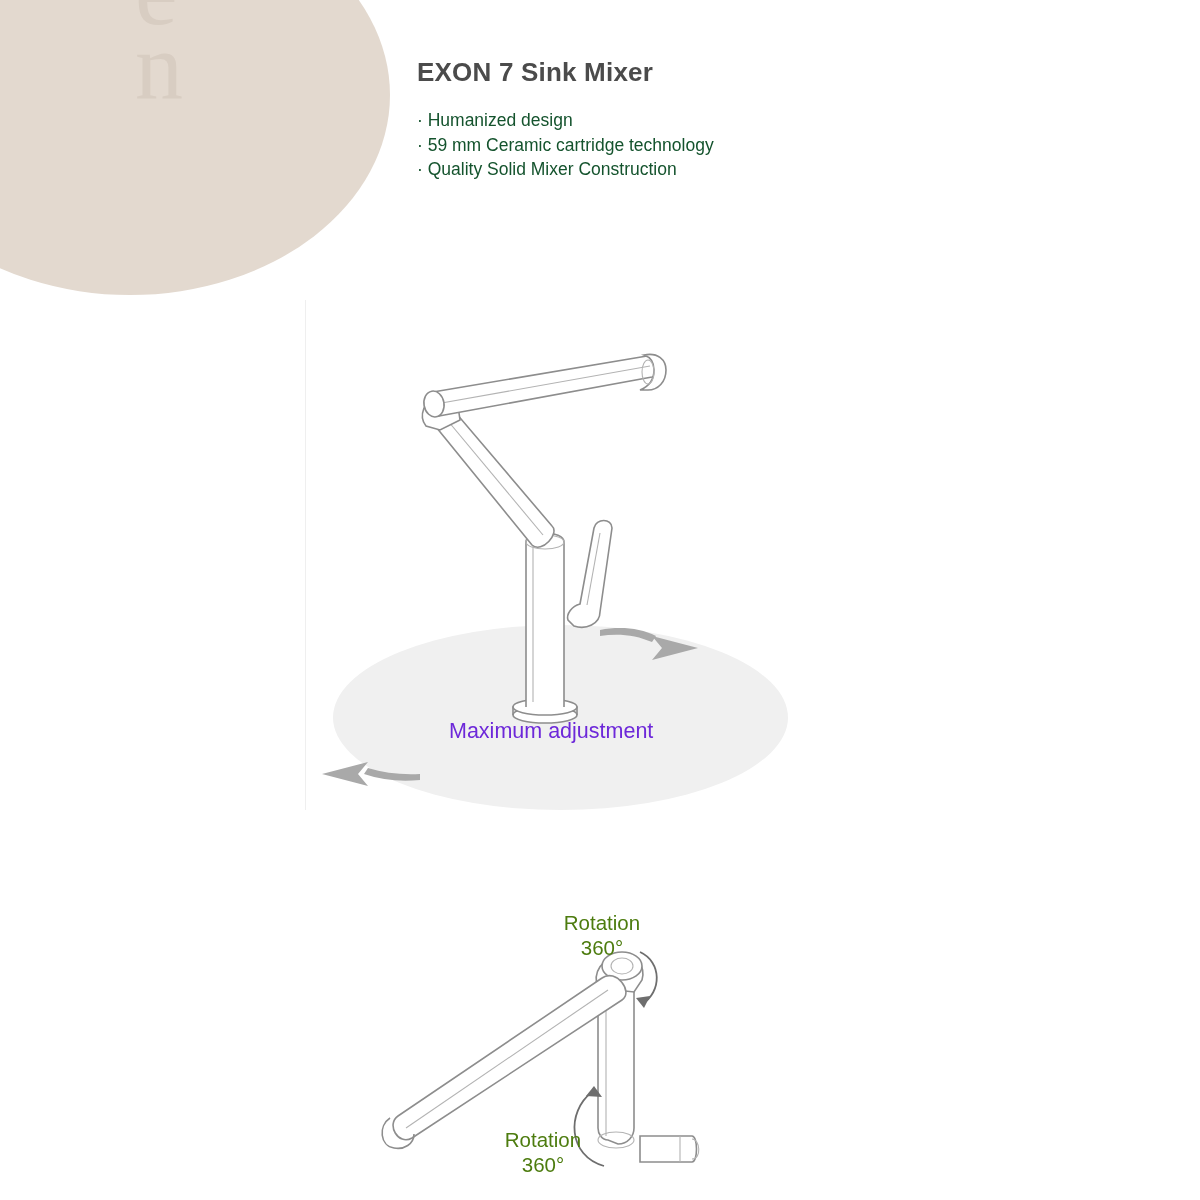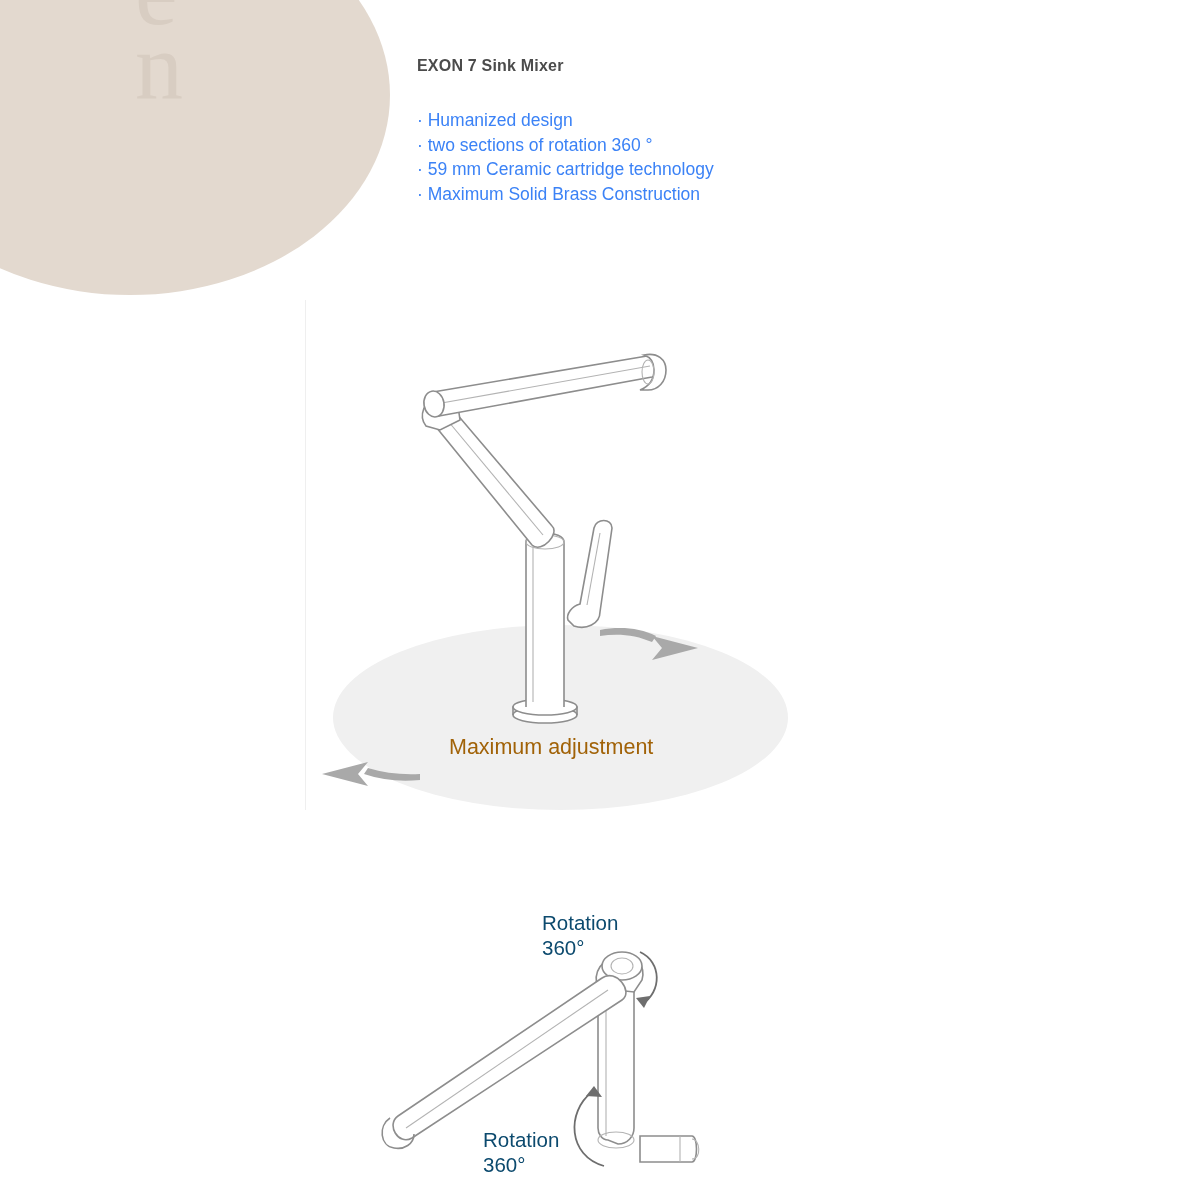--- a/index.html
+++ b/index.html
@@ -63,51 +63,51 @@
     width: 1px;
     height: 510px;
     background: #efefef;
   }
 
   
   .title {
     position: absolute;
     left: 417px;
     top: 57px;
-    font-size: 16px;
+    font-size: 26px;
     font-weight: bold;
     color: #4b4b4b;
     letter-spacing: 0.2px;
   }
   .bullets {
     position: absolute;
     left: 417px;
     top: 108px;
-    color: #3b82f6;
+    color: #14532d;
     font-size: 17.5px;
     line-height: 24.5px;
   }
   .bullets div { white-space: nowrap; }
 
   
   .ellipse-shadow {
     position: absolute;
     left: 333px;
     top: 625px;
     width: 455px;
     height: 185px;
     background: #f0f0f0;
     border-radius: 50%;
   }
   .max-adj {
     position: absolute;
     left: 449px;
-    top: 733px;
+    top: 717px;
     font-size: 21.5px;
-    color: #a16207;
+    color: #6d28d9;
     line-height: 29px;
   }
 
   .svg-main {
     position: absolute;
     left: 300px;
     top: 330px;
     width: 520px;
     height: 500px;
   }
@@ -116,23 +116,23 @@
   .svg-rot {
     position: absolute;
     left: 340px;
     top: 900px;
     width: 480px;
     height: 290px;
   }
   .rot-label {
     position: absolute;
     font-size: 20.5px;
-    color: #0c4a6e;
+    color: #4d7c0f;
     line-height: 25px;
-    text-align: left;
+    text-align: center;
   }
   .rot-top { left: 542px; top: 910px; width: 120px; }
   .rot-bottom { left: 483px; top: 1127px; width: 120px; }
 
   .line-stroke { fill: none; stroke: #8d8d8d; stroke-width: 1.6; }
   .line-thin { fill: none; stroke: #b3b3b3; stroke-width: 1.1; }
   .body-fill { fill: #ffffff; stroke: #8d8d8d; stroke-width: 1.6; }
   .arrow-fill { fill: #a9a9a9; }
 </style>
 </head>
@@ -144,23 +144,22 @@
   <div class="beige-circle-inner">
     <div class="ghost-letters">e<br>n</div>
   </div>
   <div class="left-white"></div>
   <div class="gutter"></div>
 
   <div class="title">EXON 7 Sink Mixer</div>
 
   <div class="bullets">
     <div>· Humanized design</div>
-    <div>· two sections of rotation 360 °</div>
     <div>· 59 mm Ceramic cartridge technology</div>
-    <div>· Maximum Solid Brass Construction</div>
+    <div>· Quality Solid Mixer Construction</div>
   </div>
 
   <div class="ellipse-shadow"></div>
 
   <svg class="svg-main" viewBox="0 0 520 500">
 
     <g class="arrow-fill">
       <path d="M352,306 L398,318 L352,330 L362,318 Z"></path>
       <path d="M300,300 C320,296 340,298 356,306 L352,312 C336,305 318,303 300,306 Z" fill="#a9a9a9"></path>
     </g>

